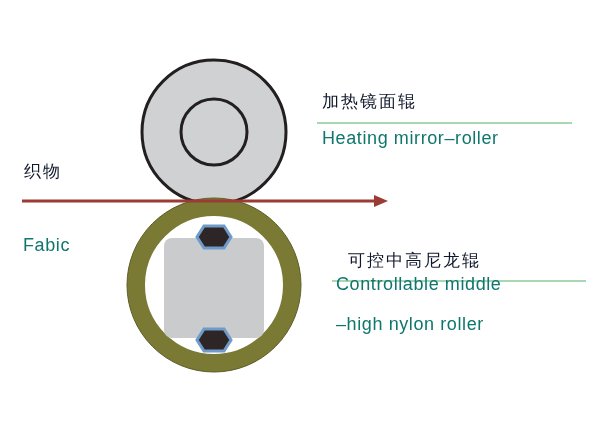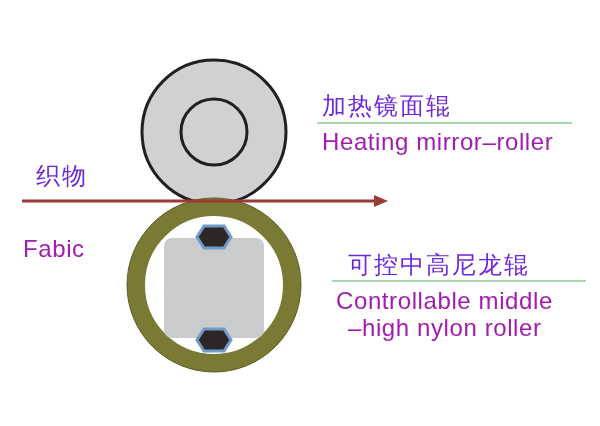--- a/index.html
+++ b/index.html
@@ -1,21 +1,21 @@
 <!DOCTYPE html>
 <html><head>
   <meta charset="utf-8">
   <style>
     html, body { margin: 0; padding: 0; background: #ffffff; }
     body { width: 600px; height: 426px; position: relative; overflow: hidden;
            font-family: "Liberation Sans", "DejaVu Sans", sans-serif; color: #2a2425; }
     svg.diagram { position: absolute; left: 0; top: 0; }
     .label { position: absolute; white-space: nowrap; }
-    .cn { font-family: Liberation Serif, serif; font-size: 24px; letter-spacing: 2px; color: #6d28d9; }
-    .en { font-size: 24px; letter-spacing: 0.6px; color: #a21caf; }
+    .cn { font-family: Liberation Serif, serif; font-size: 17px; letter-spacing: 2px; color: #0f172a; }
+    .en { font-size: 18px; letter-spacing: 0.6px; color: #0f766e; }
     .rule { position: absolute; height: 2px; background: #a8d8b2; }
   </style>
 </head>
 <body>
 
 <svg class="diagram" width="600" height="426" viewBox="0 0 600 426">
 
   <g>
     <circle cx="214" cy="132" r="72" fill="#cfd1d2" stroke="#231f20" stroke-width="3"></circle>
     <circle cx="214" cy="132" r="33" fill="#cfd1d2" stroke="#231f20" stroke-width="3"></circle>
@@ -28,23 +28,23 @@
     <polygon points="204,226 224,226 231,237 224,248 204,248 197,237" fill="#2d2526" stroke="#6e9bc9" stroke-width="3"></polygon>
     <polygon points="204,329 224,329 231,340 224,351 204,351 197,340" fill="#2d2526" stroke="#6e9bc9" stroke-width="3"></polygon>
   </g>
 
   <g>
     <line x1="22" y1="201" x2="376" y2="201" stroke="#9c3a34" stroke-width="3"></line>
     <polygon points="374,195 388,201 374,207" fill="#9c3a34"></polygon>
   </g>
 </svg>
 
-<div class="label cn" style="left:36px; top:160px;">织物</div>
+<div class="label cn" style="left:24px; top:160px;">织物</div>
 <div class="label en" style="left:23px; top:235px;">Fabic</div>
 
 <div class="label cn" style="left:322px; top:90px;">加热镜面辊</div>
 <div class="rule" style="left:317px; top:122px; width:255px;"></div>
 <div class="label en" style="left:322px; top:128px;">Heating mirror–roller</div>
 
 <div class="label cn" style="left:348px; top:249px;">可控中高尼龙辊</div>
 <div class="rule" style="left:332px; top:280px; width:254px;"></div>
-<div class="label en" style="left:336px; top:287px;">Controllable middle</div>
-<div class="label en" style="left:348px; top:314px;">–high nylon roller</div>
+<div class="label en" style="left:336px; top:274px;">Controllable middle</div>
+<div class="label en" style="left:336px; top:314px;">–high nylon roller</div>
 
 </body></html>

